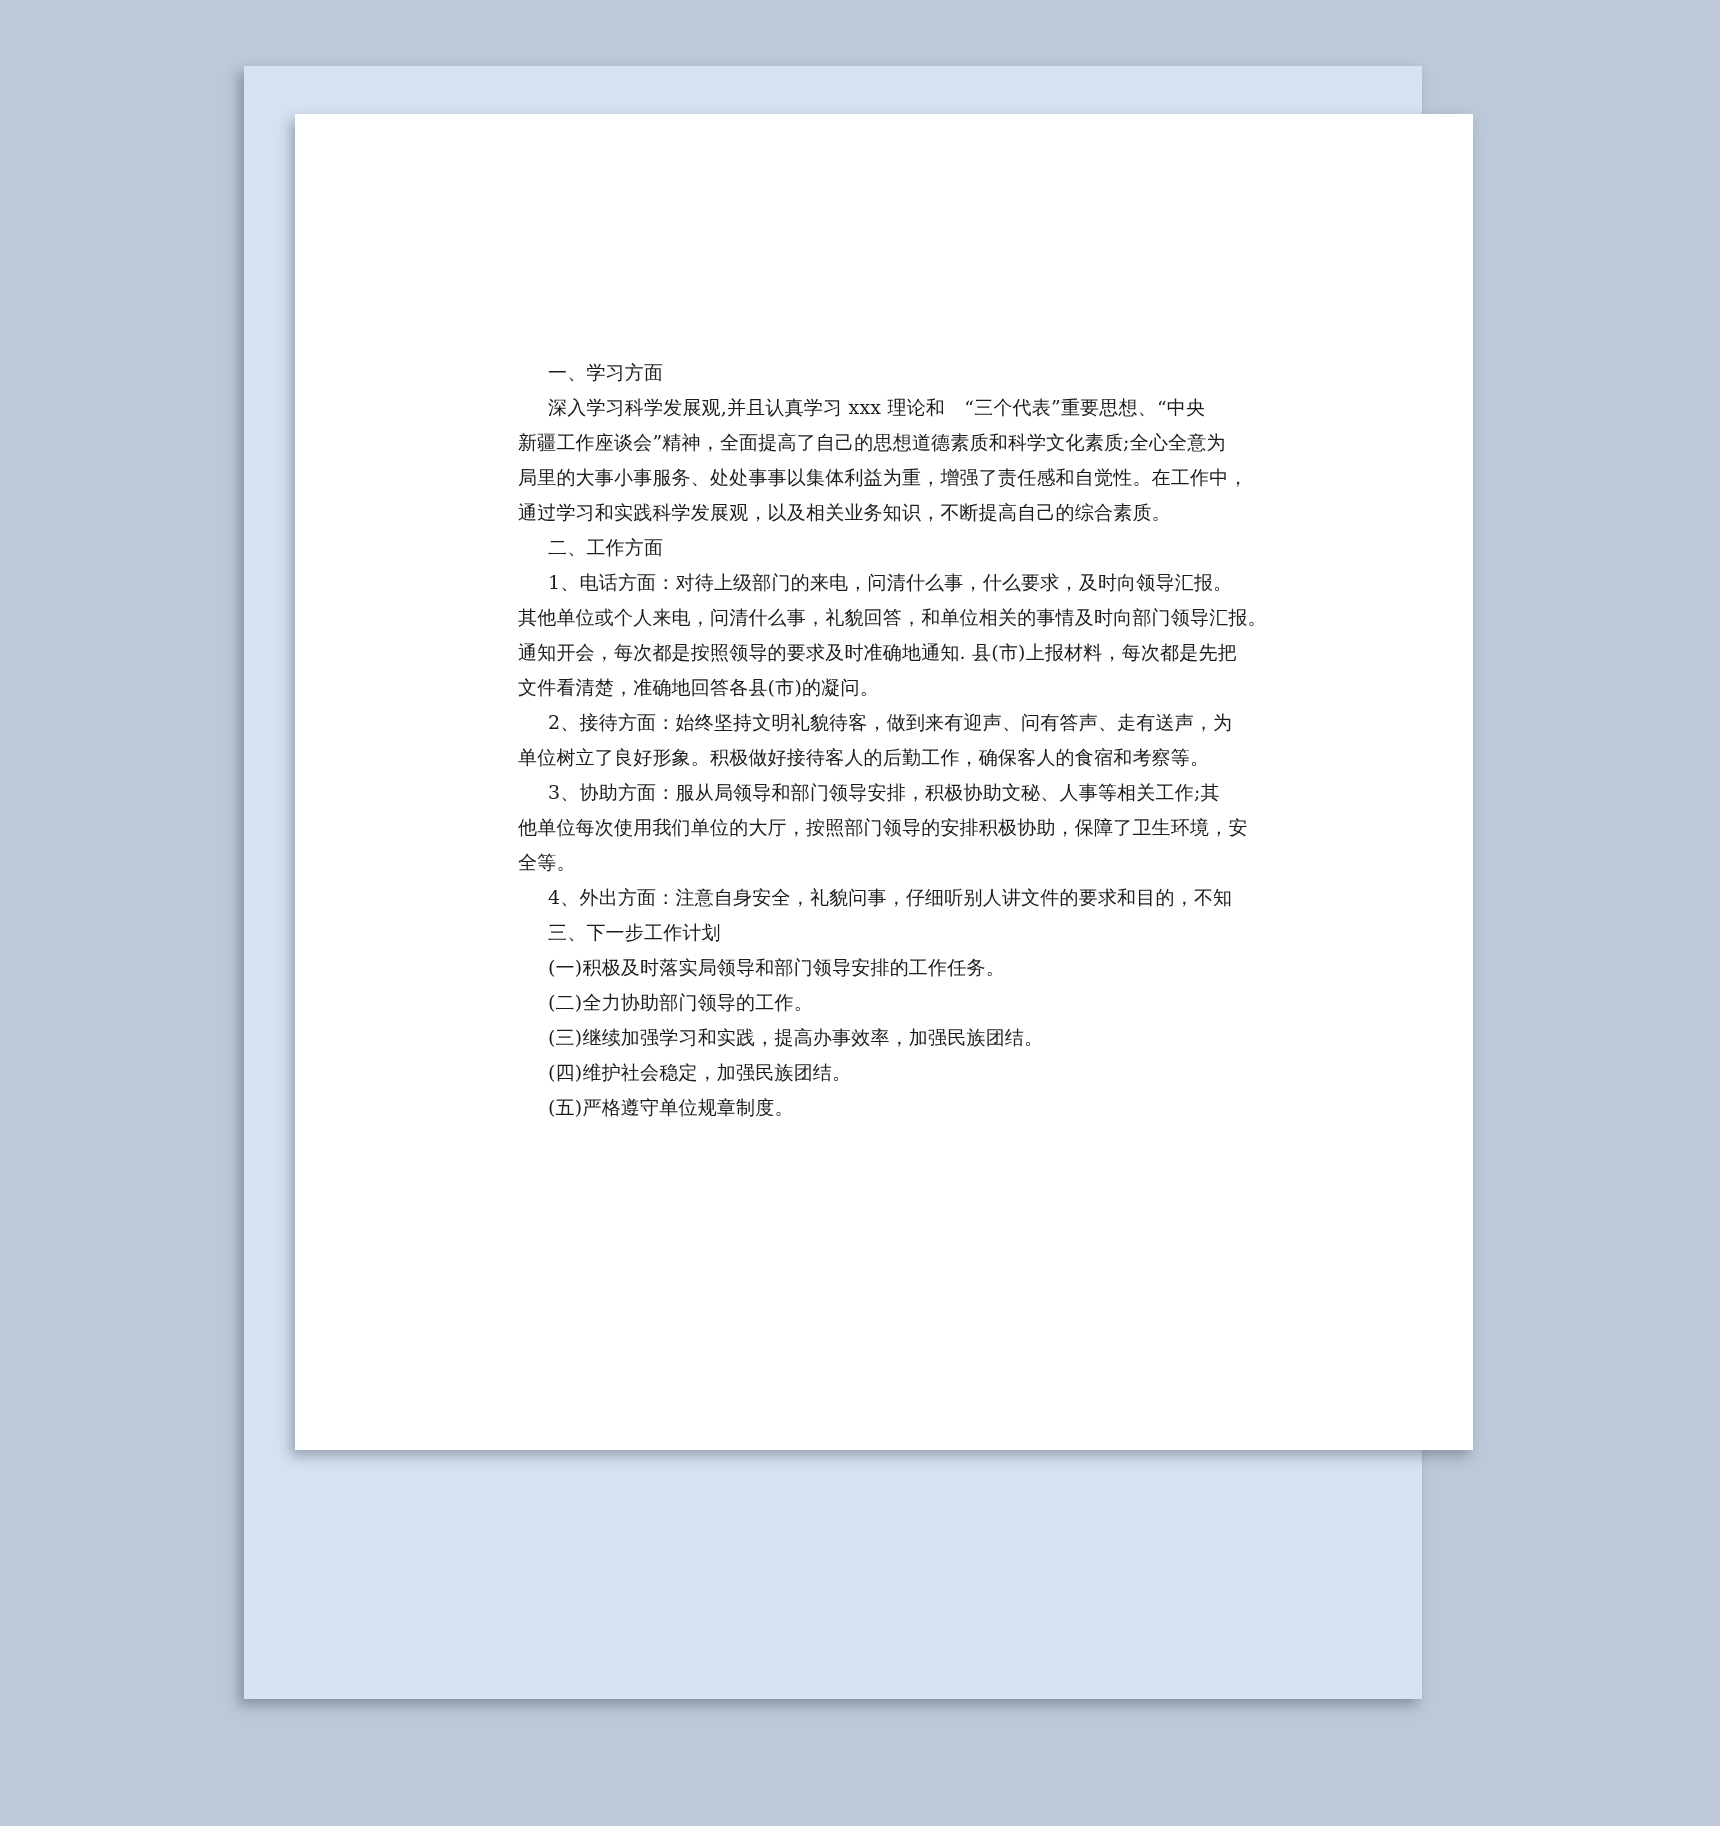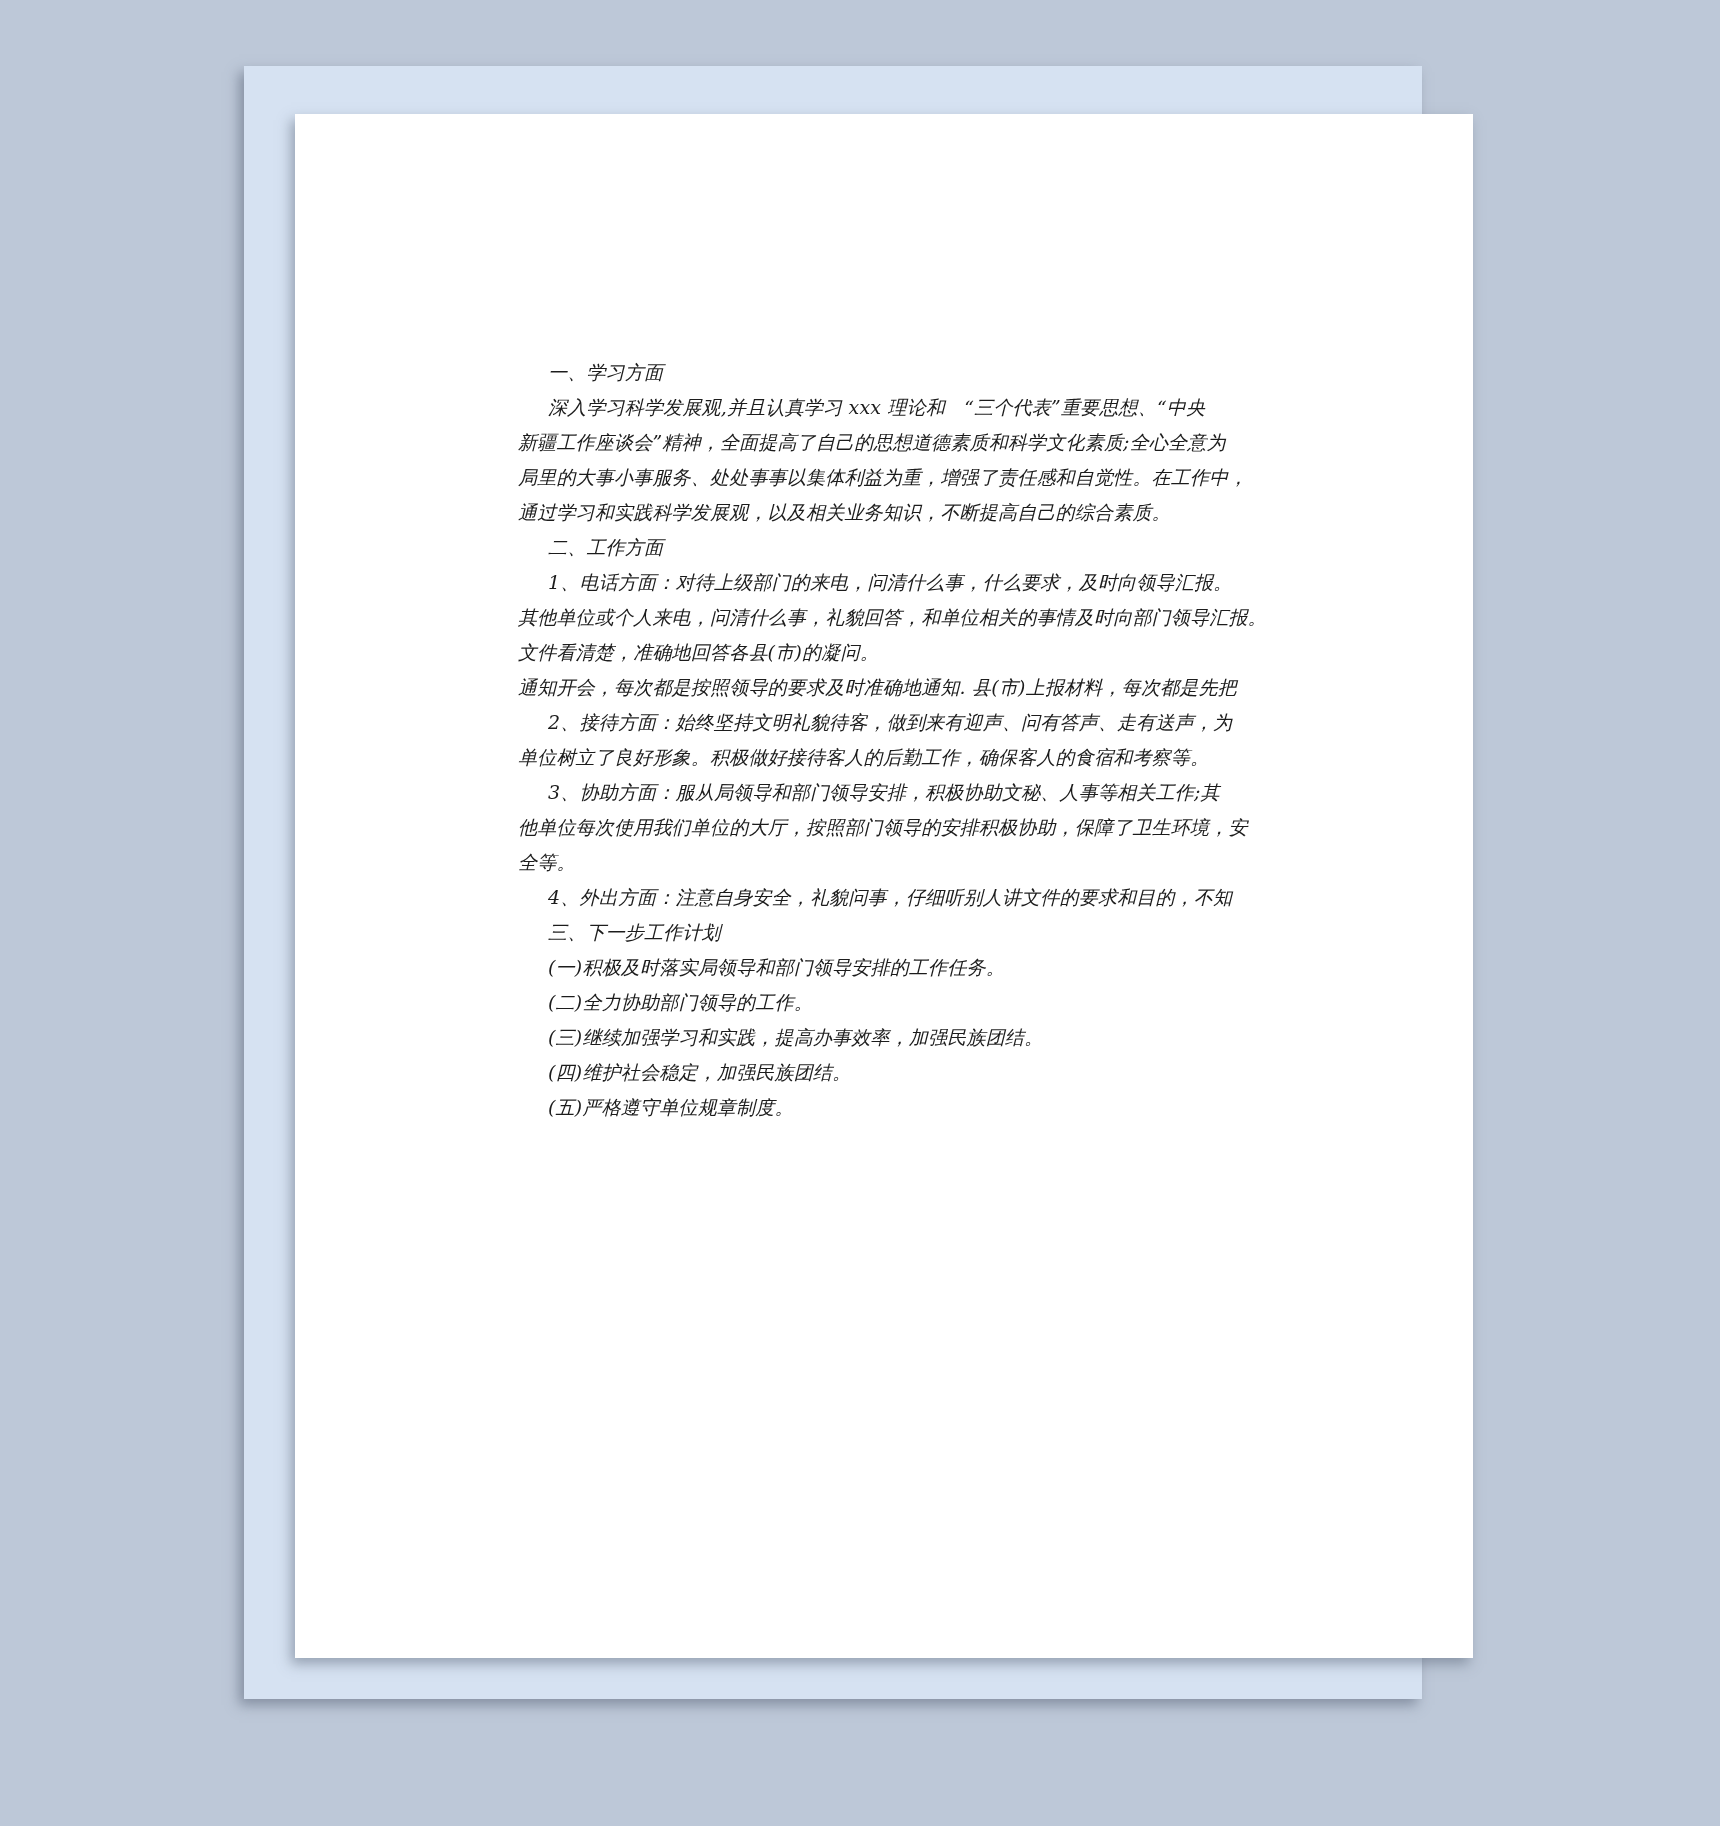--- a/index.html
+++ b/index.html
@@ -21,24 +21,23 @@
   .back-page{
     position:absolute;
     left:244px;top:66px;
     width:1178px;height:1633px;
     background:var(--back-sheet);
     box-shadow:-5px 6px 12px rgba(88,99,118,0.55);
   }
   .page{
     position:absolute;
     left:295px;top:114px;
-    width:1178px;height:1544px;
+    width:1178px;height:1336px;
     background:var(--sheet);
     box-shadow:-4px 6px 12px rgba(88,99,118,0.50);
-    font-style:italic;
   }
   .doc-text{
     position:absolute;
     left:223px;top:241px;
     width:712px;
     color:var(--ink);
     font-size:19px;
     line-height:35px;
     letter-spacing:0.2px;
   }
@@ -57,22 +56,22 @@
   <div class="page">
     <div class="doc-text">
         <div class="line indent">一、学习方面</div>
         <div class="line indent">深入学习科学发展观,并且认真学习 xxx 理论和　“三个代表”重要思想、“中央</div>
         <div class="line">新疆工作座谈会”精神，全面提高了自己的思想道德素质和科学文化素质;全心全意为</div>
         <div class="line">局里的大事小事服务、处处事事以集体利益为重，增强了责任感和自觉性。在工作中，</div>
         <div class="line">通过学习和实践科学发展观，以及相关业务知识，不断提高自己的综合素质。</div>
         <div class="line indent">二、工作方面</div>
         <div class="line indent">1、电话方面：对待上级部门的来电，问清什么事，什么要求，及时向领导汇报。</div>
         <div class="line">其他单位或个人来电，问清什么事，礼貌回答，和单位相关的事情及时向部门领导汇报。</div>
+        <div class="line">通知开会，每次都是按照领导的要求及时准确地通知. 县(市)上报材料，每次都是先把</div>
         <div class="line">文件看清楚，准确地回答各县(市)的凝问。</div>
-        <div class="line">通知开会，每次都是按照领导的要求及时准确地通知. 县(市)上报材料，每次都是先把</div>
         <div class="line indent">2、接待方面：始终坚持文明礼貌待客，做到来有迎声、问有答声、走有送声，为</div>
         <div class="line">单位树立了良好形象。积极做好接待客人的后勤工作，确保客人的食宿和考察等。</div>
         <div class="line indent">3、协助方面：服从局领导和部门领导安排，积极协助文秘、人事等相关工作;其</div>
         <div class="line">他单位每次使用我们单位的大厅，按照部门领导的安排积极协助，保障了卫生环境，安</div>
         <div class="line">全等。</div>
         <div class="line indent">4、外出方面：注意自身安全，礼貌问事，仔细听别人讲文件的要求和目的，不知</div>
         <div class="line indent">三、下一步工作计划</div>
         <div class="line indent">(一)积极及时落实局领导和部门领导安排的工作任务。</div>
         <div class="line indent">(二)全力协助部门领导的工作。</div>
         <div class="line indent">(三)继续加强学习和实践，提高办事效率，加强民族团结。</div>

